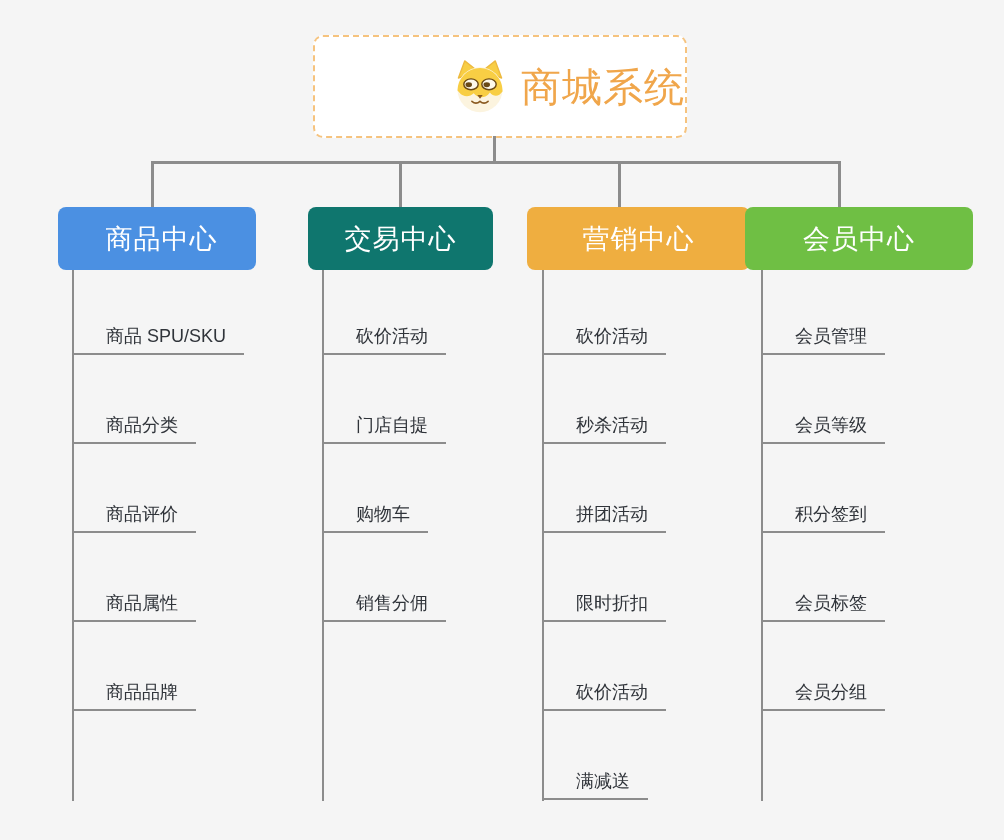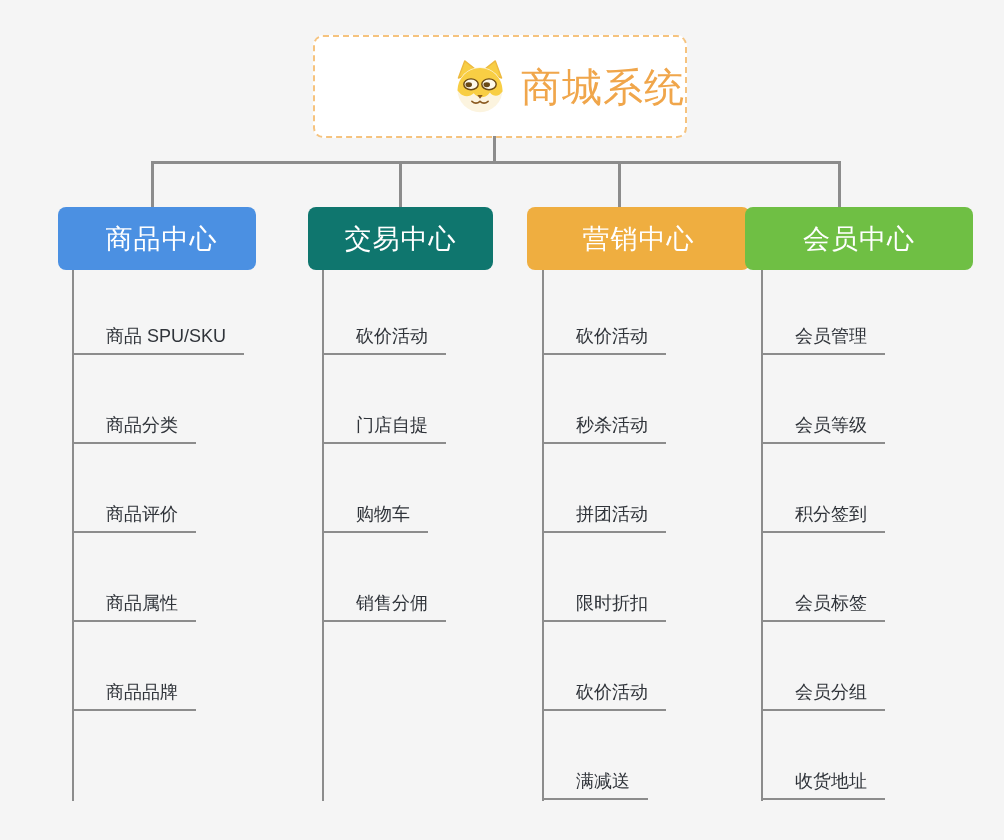--- a/index.html
+++ b/index.html
@@ -164,18 +164,15 @@
       </div>
     <div class="item">
         <span class="item-label">积分签到</span>
       </div>
     <div class="item">
         <span class="item-label">会员标签</span>
       </div>
     <div class="item">
         <span class="item-label">会员分组</span>
       </div>
-    <div class="item">
-        <span class="item-label">收货地址</span>
-      </div>
   </div>
 
 </div>
 
 </body></html>

